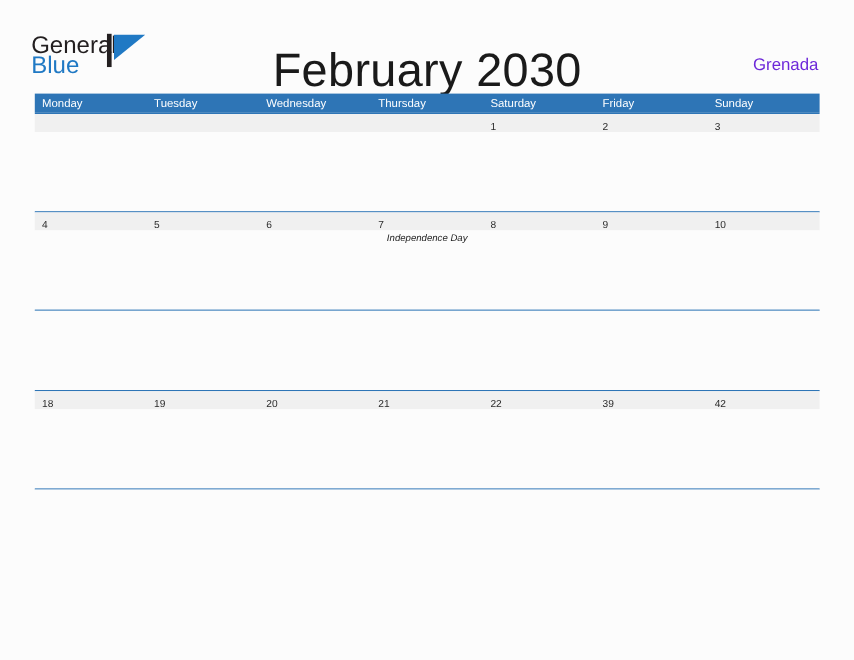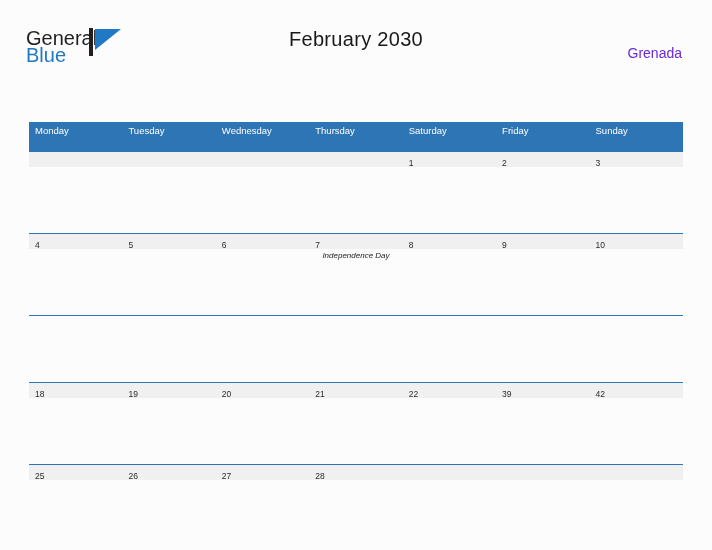--- a/index.html
+++ b/index.html
@@ -57,25 +57,25 @@
     width: 34px;
     height: 28px;
   }
 
   .cal-title {
     position: absolute;
     left: 0;
     right: 0;
     top: 28px;
     text-align: center;
-    font-size: 20px;
+    font-size: 39px;
     color: #1a1a1a;
     font-family: "Liberation Sans", sans-serif;
     font-weight: normal;
-    margin: 0;
+    margin: 10px;
     letter-spacing: 0.3px;
   }
   .cal-country {
     position: absolute;
     right: 30px;
     top: 45px;
     font-size: 14px;
     color: #6d28d9;
     font-family: "Liberation Sans", sans-serif;
   }
@@ -83,22 +83,21 @@
   
   .calendar {
     position: absolute;
     left: 29px;
     top: 78px;
     width: 654px;
   }
   .weekday-row {
     display: flex;
     background: #2e75b6;
-    height: 29px;
-    margin-top: 44px;
+    height: 16px;
   }
   .weekday {
     flex: 1 1 0;
     color: #ffffff;
     font-size: 9.5px;
     line-height: 17px;
     padding-left: 6px;
     box-sizing: border-box;
     font-family: "Liberation Sans", sans-serif;
     white-space: nowrap;
@@ -308,29 +307,20 @@
         <div class="bodycell">
             <span class="event"></span>
           </div>
         <div class="bodycell">
             <span class="event"></span>
           </div>
       </div>
     </div>
 
     <div class="week">
-      <div class="week-dates">
-        <div class="daycell"><span class="daynum">25</span></div>
-        <div class="daycell"><span class="daynum">26</span></div>
-        <div class="daycell"><span class="daynum">27</span></div>
-        <div class="daycell"><span class="daynum">28</span></div>
-        <div class="daycell"><span class="daynum"></span></div>
-        <div class="daycell"><span class="daynum"></span></div>
-        <div class="daycell"><span class="daynum"></span></div>
-      </div>
       <div class="week-body">
         <div class="bodycell">
             <span class="event"></span>
           </div>
         <div class="bodycell">
             <span class="event"></span>
           </div>
         <div class="bodycell">
             <span class="event"></span>
           </div>

